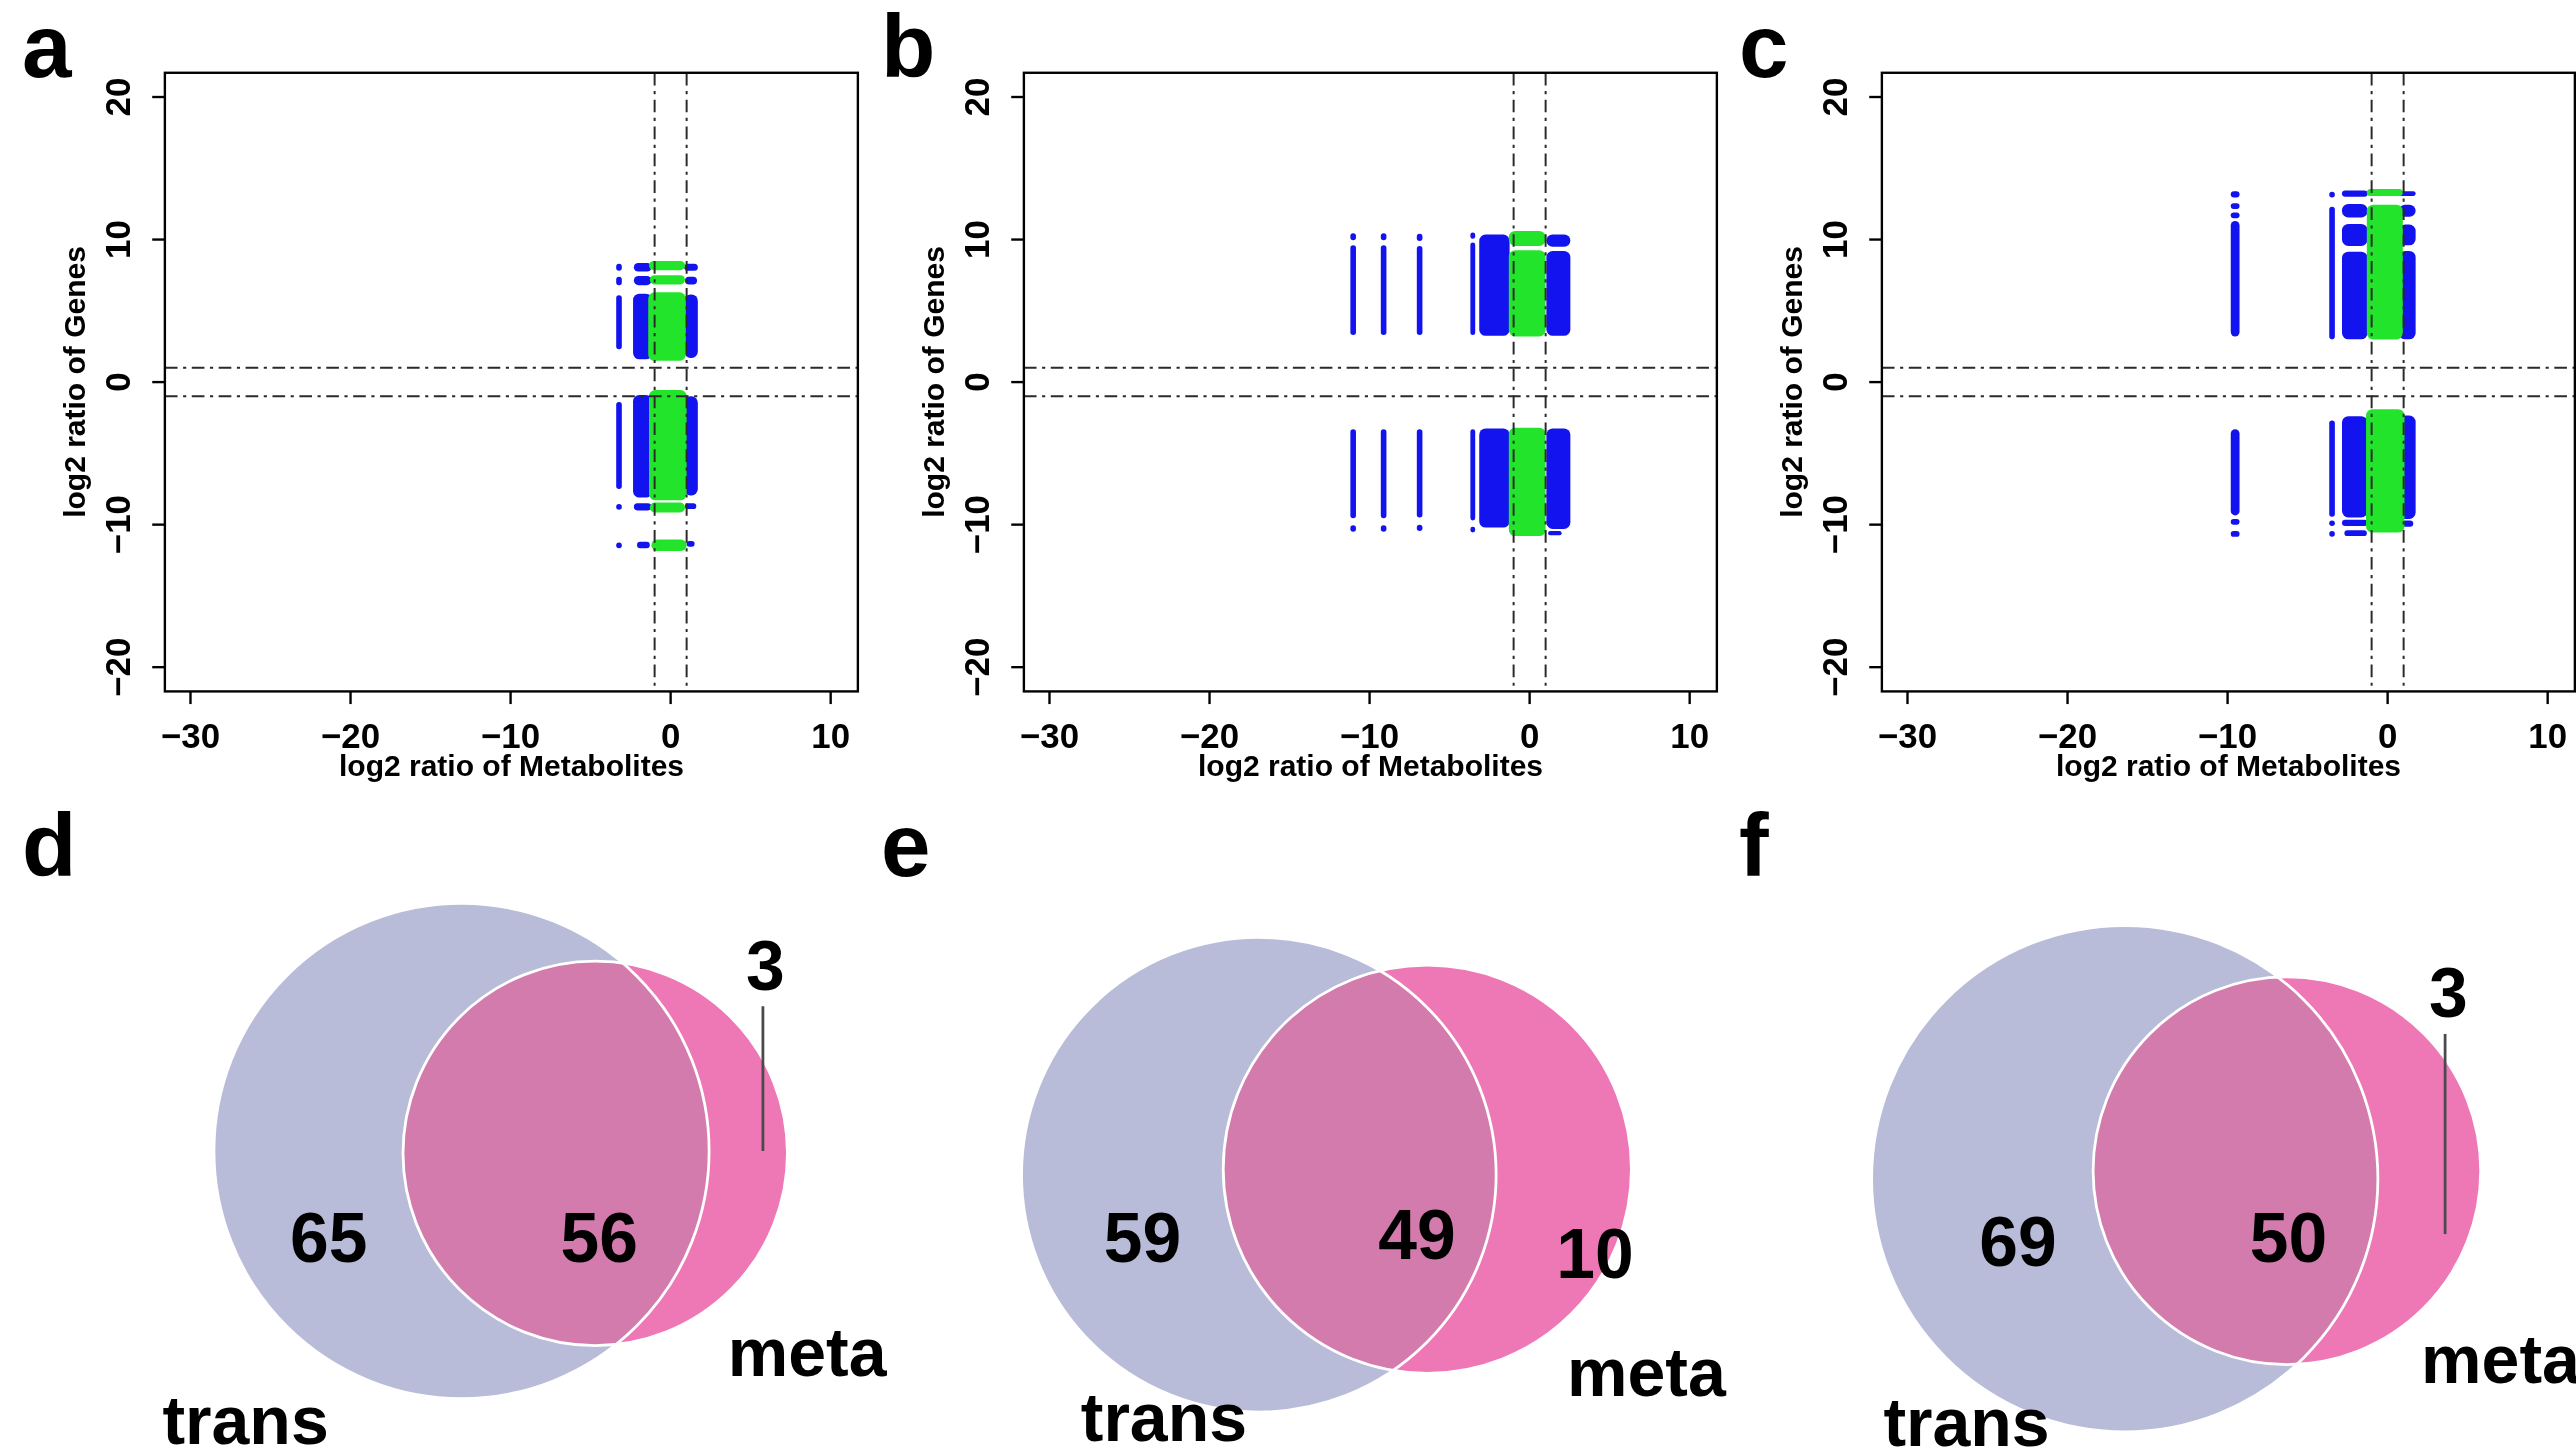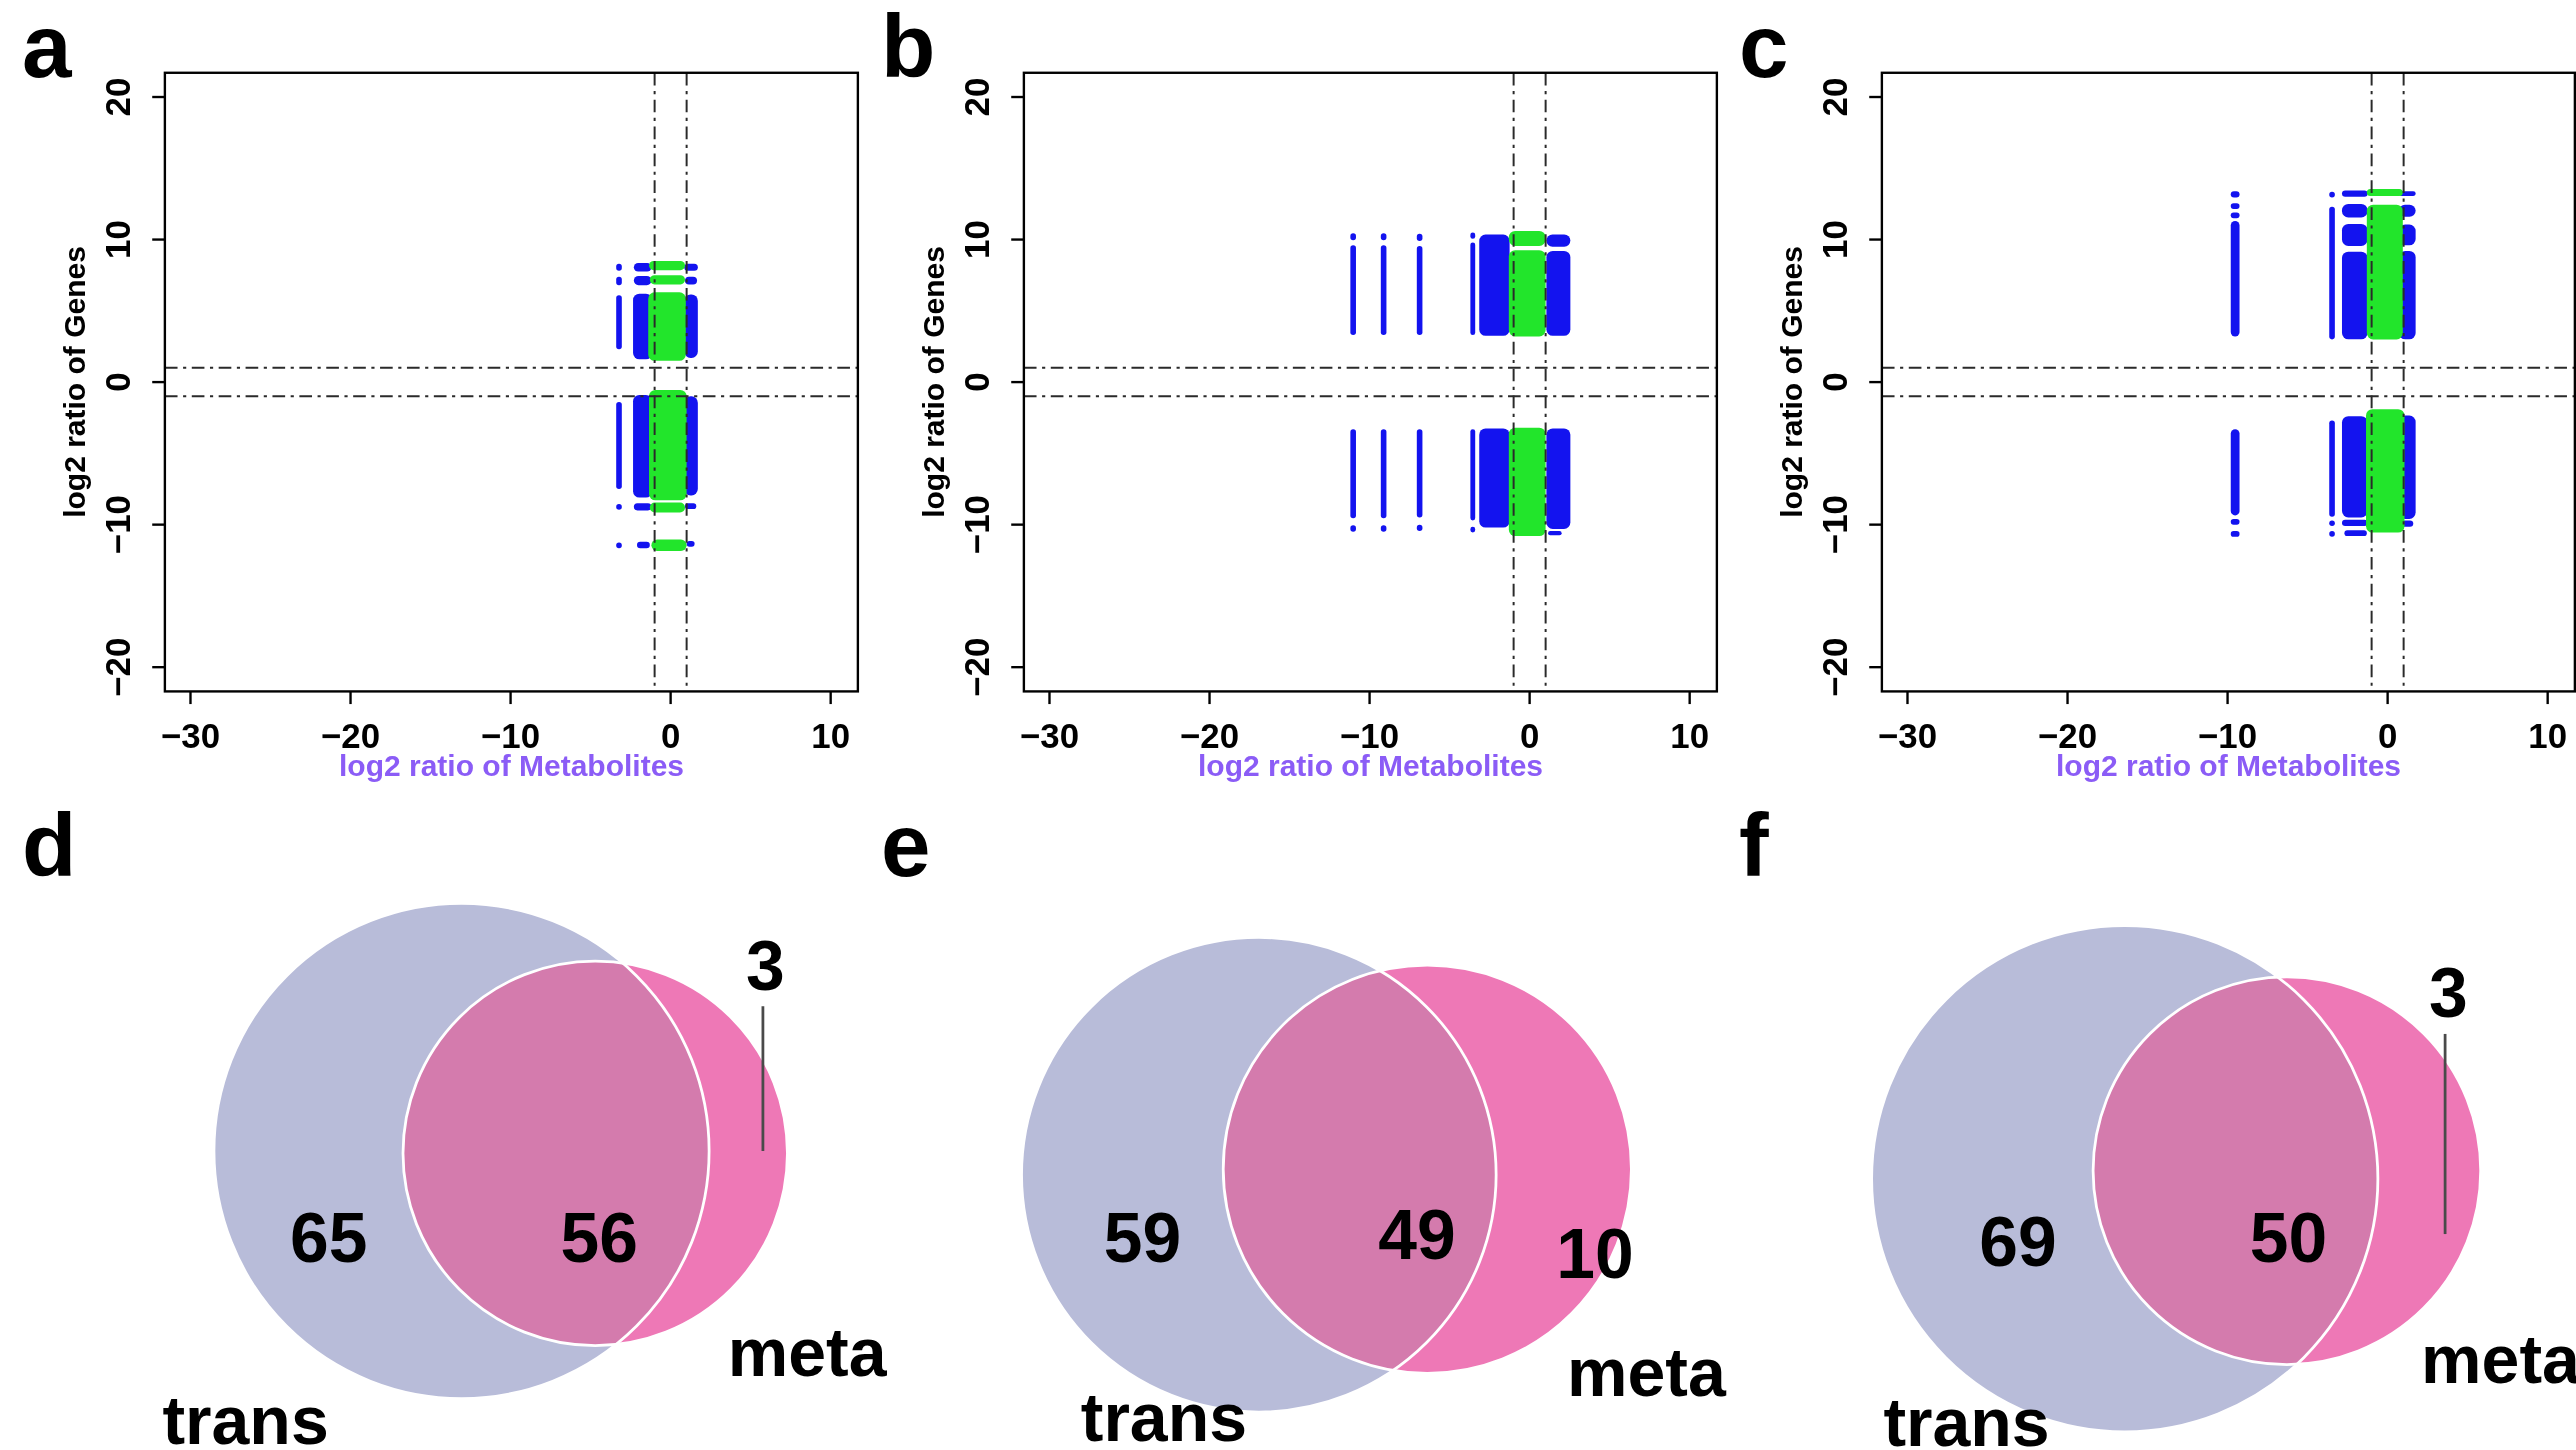--- a/index.html
+++ b/index.html
@@ -5,21 +5,21 @@
   html,body{margin:0;padding:0;background:#fff;}
   .figure{position:relative;width:2576px;height:1451px;background:#ffffff;
           font-family:"Liberation Sans",sans-serif;overflow:hidden;}
   .panel{position:absolute;width:859px;}
   .panel.scatter{top:0;height:799px;}
   .panel.venn{top:799px;height:651px;}
   .panel svg{position:absolute;left:0;top:0;overflow:visible;}
   .letter{position:absolute;left:22px;top:1.6px;font-size:89px;font-weight:bold;
           color:#000;line-height:1;}
   .xlabel{position:absolute;left:165px;width:693px;top:749px;text-align:center;
-          font-size:30px;font-weight:bold;color:#8b5cf6;white-space:nowrap;}
+          font-size:30px;font-weight:bold;color:#000000;white-space:nowrap;}
   .ylabel{position:absolute;left:75px;top:382px;transform:translate(-50%,-50%) rotate(-90deg);
           font-size:30px;font-weight:bold;color:#000;white-space:nowrap;}
   svg text{font-family:"Liberation Sans",sans-serif;font-weight:bold;fill:#000;}
   svg text.tick{font-size:44px;}
   svg text.vnum{font-size:88px;}
   svg text.vlab{font-size:86px;}
 </style>
 </head>
 <body>
 

